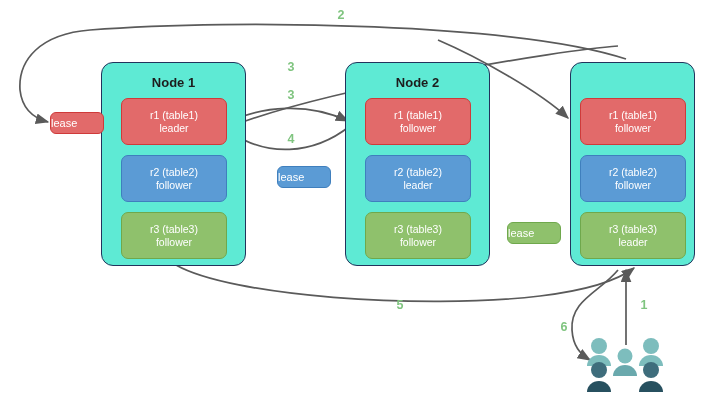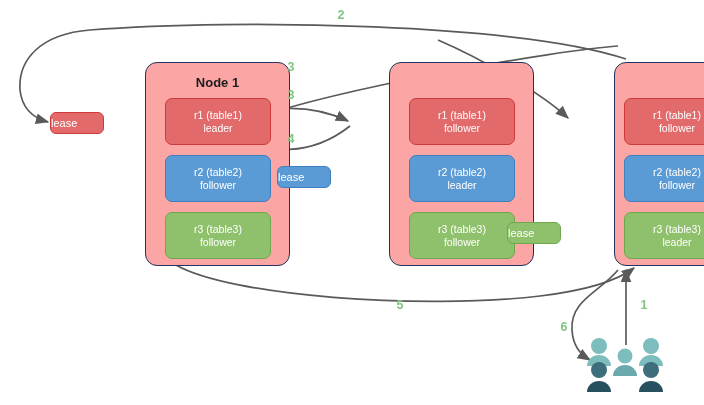--- a/index.html
+++ b/index.html
@@ -20,23 +20,22 @@
     left: 0;
     top: 0;
     width: 704px;
     height: 405px;
     pointer-events: none;
   }
   .node-box {
     position: absolute;
     border: 1.6px solid #22335c;
     border-radius: 12px;
-    background: #fca5a5;
+    background: #5eead4;
     box-sizing: border-box;
-    margin-left: 44px;
   }
   .node-title {
     position: absolute;
     left: 0;
     right: 0;
     top: 12px;
     text-align: center;
     font-size: 13px;
     font-weight: bold;
     color: #1d1d1d;
@@ -128,20 +127,21 @@
       <span class="rline">r2 (table2)</span>
       <span class="rline">follower</span>
     </div>
     <div class="replica green" style="left:19px; top:149px; width:106px; height:47px;">
       <span class="rline">r3 (table3)</span>
       <span class="rline">follower</span>
     </div>
   </div>
 
   <div class="node-box" style="left:345px; top:62px; width:145px; height:204px;">
+    <div class="node-title">Node 2</div>
     <div class="replica red" style="left:19px; top:35px; width:106px; height:47px;">
       <span class="rline">r1 (table1)</span>
       <span class="rline">follower</span>
     </div>
     <div class="replica blue" style="left:19px; top:92px; width:106px; height:47px;">
       <span class="rline">r2 (table2)</span>
       <span class="rline">leader</span>
     </div>
     <div class="replica green" style="left:19px; top:149px; width:106px; height:47px;">
       <span class="rline">r3 (table3)</span>

